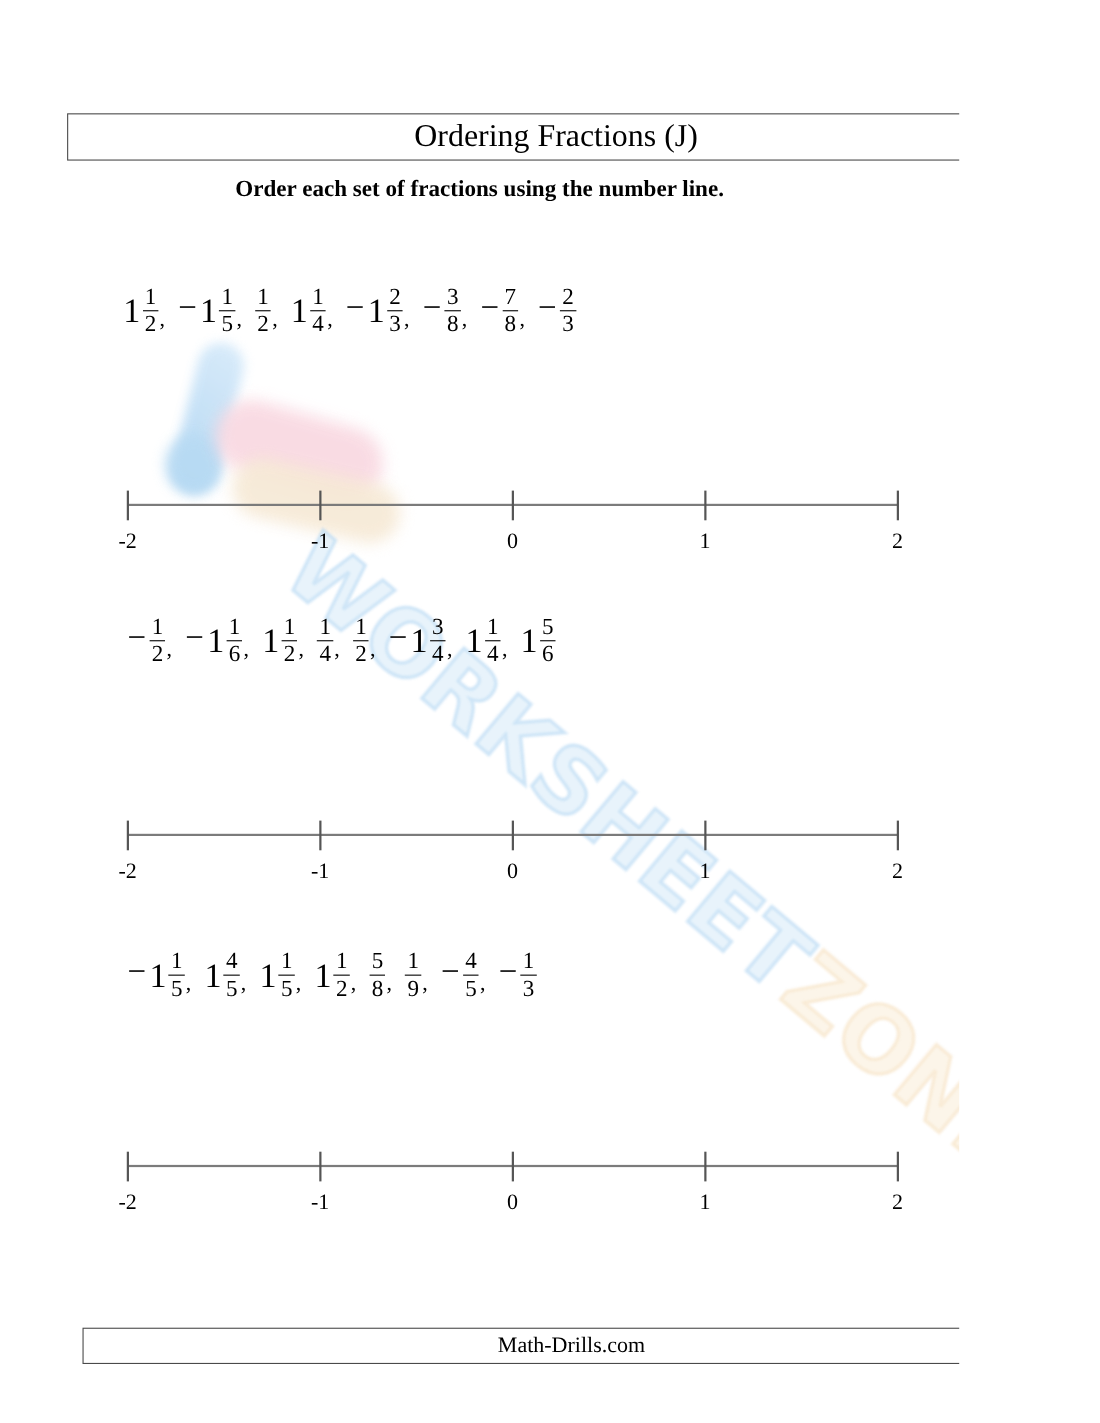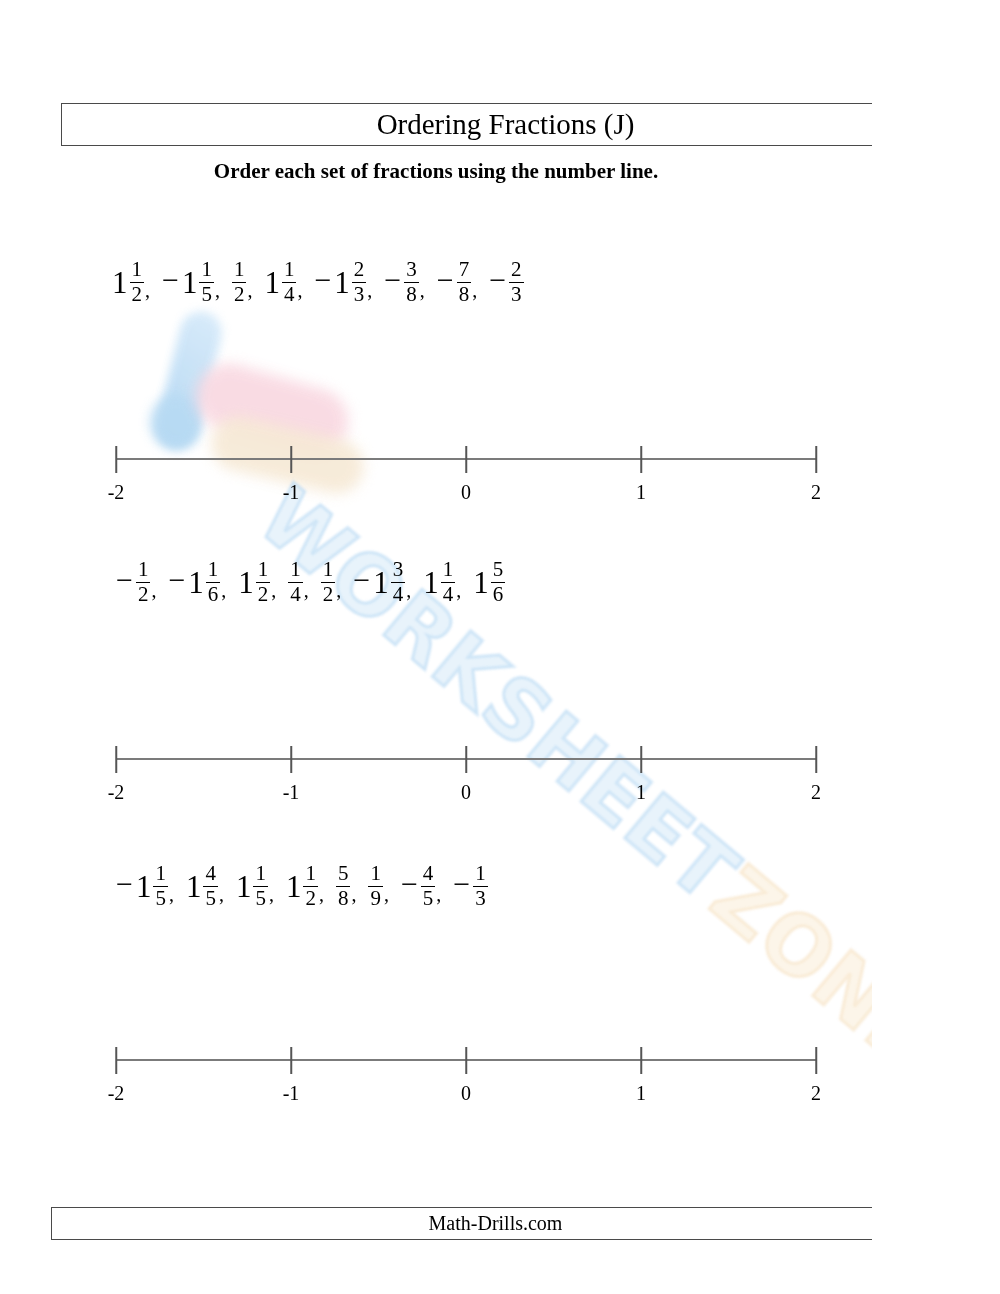--- a/index.html
+++ b/index.html
@@ -60,21 +60,21 @@
     display: flex; align-items: center; justify-content: center;
   }
   .title-box .title { font-size: 29px; }
 
   .subtitle {
     position: absolute; left: 0; top: 159px; width: 100%;
     text-align: center; font-size: 21px; font-weight: bold;
   }
 
   .footer-box {
-    position: absolute; left: 51px; top: 1207px; width: 887px; height: 31px;
+    position: absolute; left: 75px; top: 1207px; width: 887px; height: 31px;
     border: 1.5px solid #4a4a4a; background: rgba(255,255,255,0.75);
     display: flex; align-items: center; justify-content: center;
   }
   .footer-box .footer-text { font-size: 20px; }
 
   
   .fraction-row {
     position: absolute; display: flex; align-items: center;
     height: 52px;
   }

